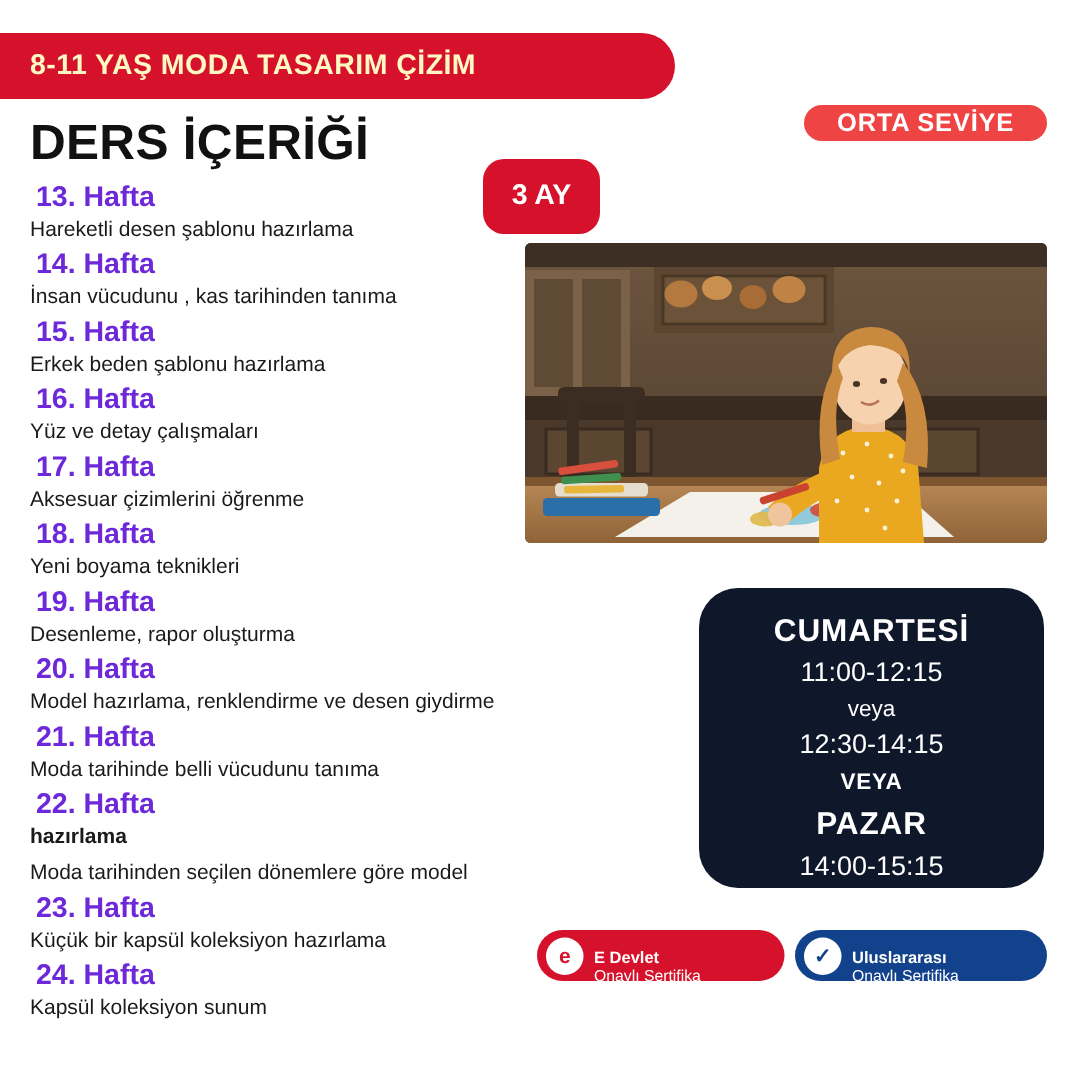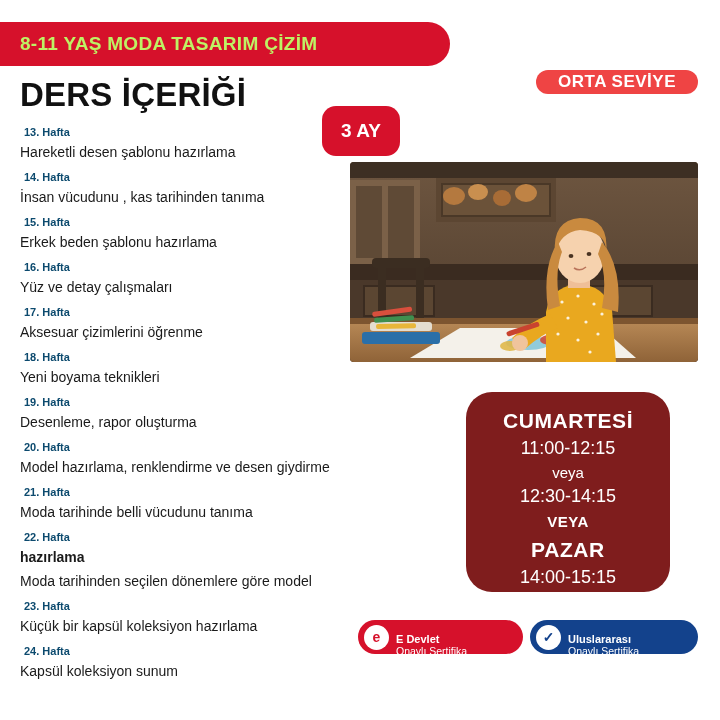--- a/index.html
+++ b/index.html
@@ -21,21 +21,21 @@
     left: 0; top: 22px;
     width: 450px; height: 44px;
     background: #d6112b;
     border-top-right-radius: 22px;
     border-bottom-right-radius: 22px;
     display: flex;
     align-items: center;
     padding-left: 20px;
   }
   .banner-title {
-    color: #bef264;
+    color: #fef9c3;
     font-size: 19px;
     font-weight: bold;
     letter-spacing: 0.3px;
   }
 
   
   .level-pill {
     position: absolute;
     right: 22px; top: 70px;
     background: #ef4444;
@@ -74,23 +74,23 @@
   }
 
   
   .curriculum {
     position: absolute;
     left: 20px; top: 122px;
     width: 360px;
   }
   .week-block { margin-bottom: 1px; }
   .week-label {
-    font-size: 11px;
-    font-weight: bold;
-    color: #0c4a6e;
+    font-size: 19px;
+    font-weight: bold;
+    color: #6d28d9;
     padding-left: 4px;
     line-height: 20px;
   }
   .week-desc {
     font-size: 14px;
     color: #1a1a1a;
     line-height: 21px;
     padding-bottom: 3px;
   }
   .week-desc.bold-tail { font-weight: bold; }
@@ -103,22 +103,22 @@
     border-radius: 4px;
     overflow: hidden;
     background: #8a6a4d;
   }
   .photo svg { display: block; }
 
   
   .schedule {
     position: absolute;
     left: 466px; top: 392px;
-    width: 204px; height: 200px;
-    background: #7f1d1d;
+    width: 230px; height: 200px;
+    background: #0f172a;
     border-radius: 26px;
     color: #ffffff;
     text-align: center;
     padding-top: 14px;
   }
   .sch-day {
     font-size: 21px;
     font-weight: bold;
     letter-spacing: 0.6px;
     line-height: 30px;

